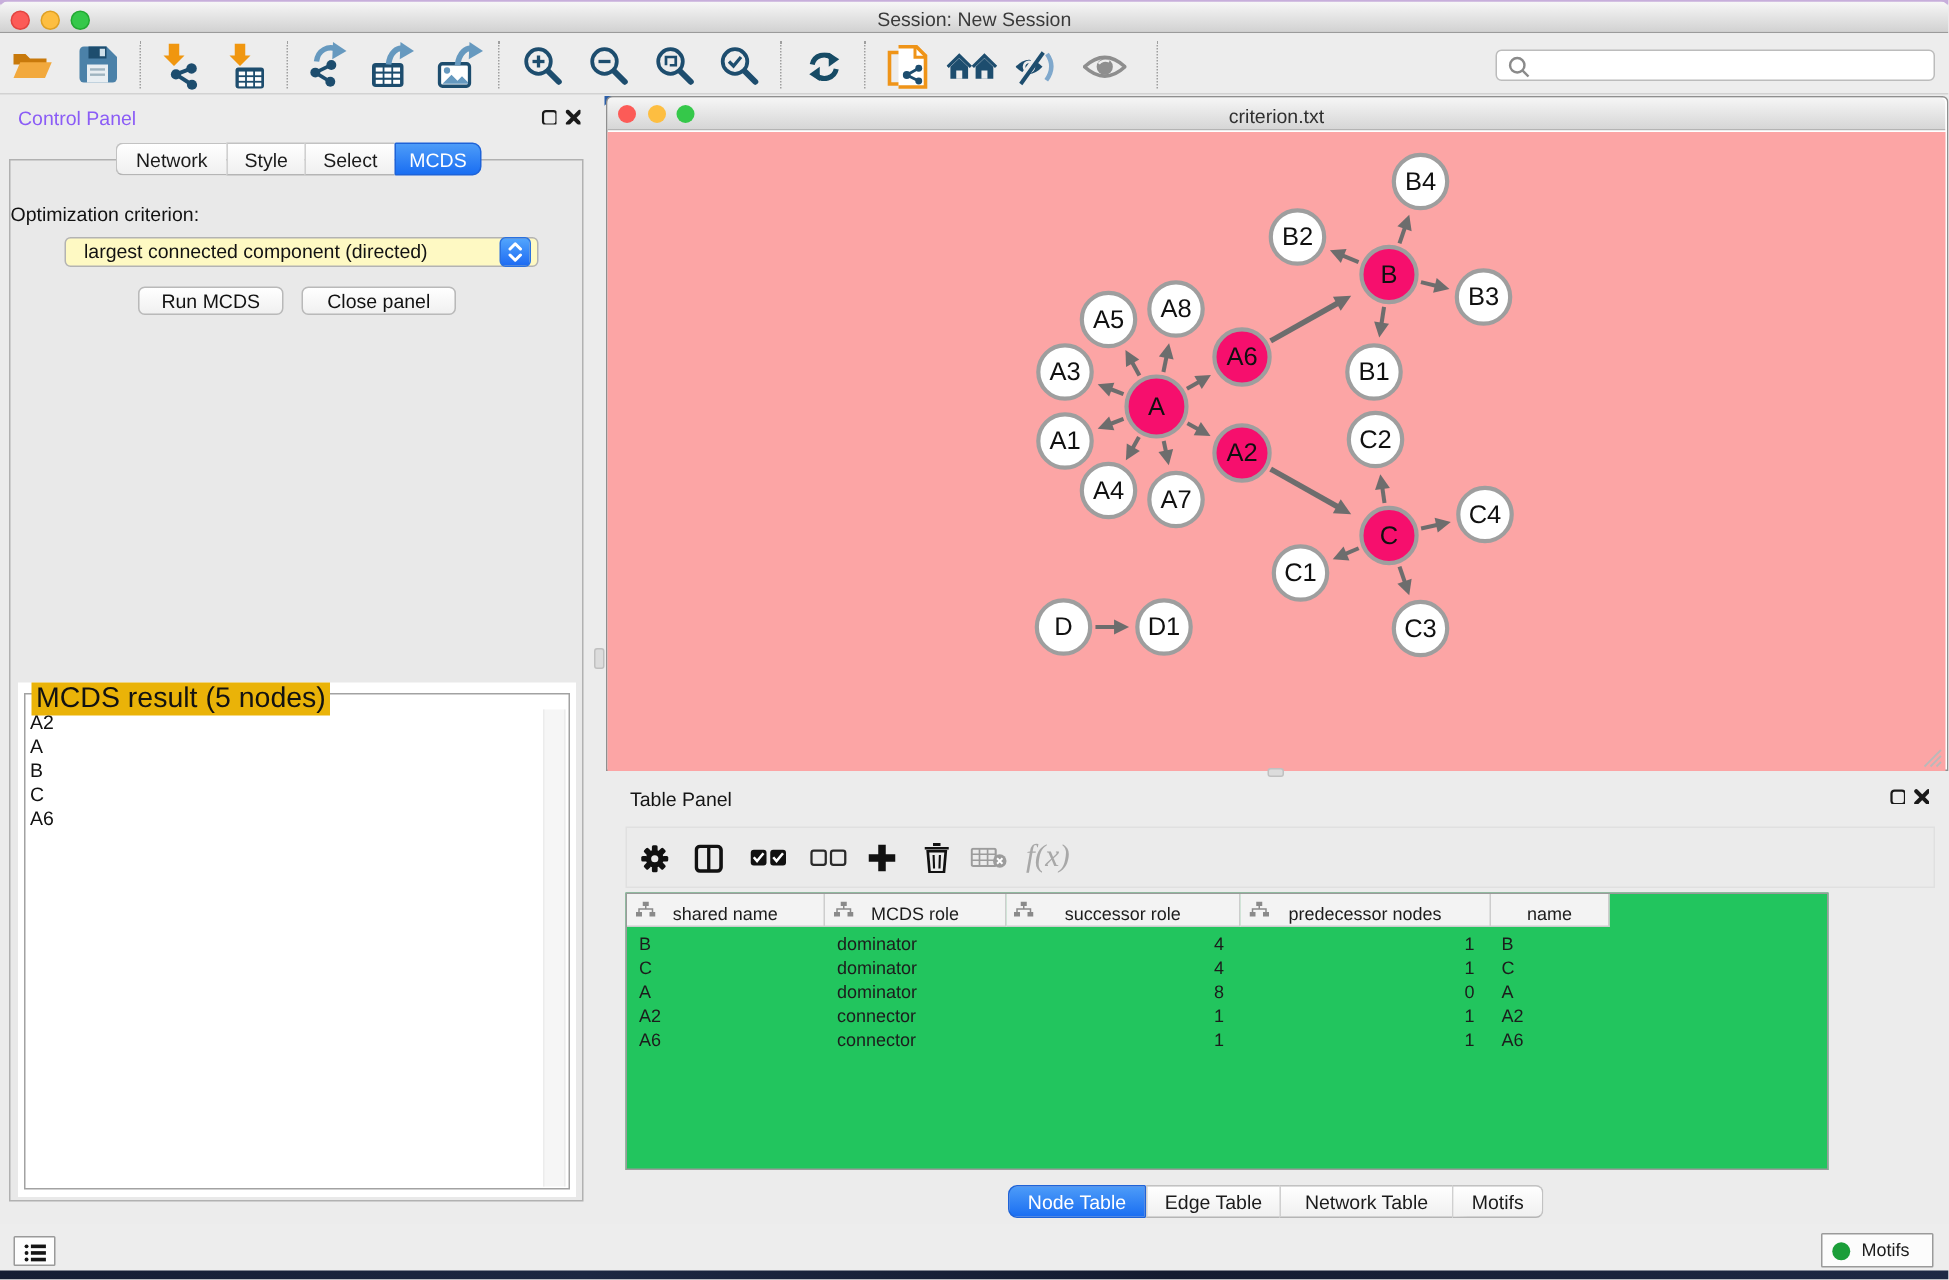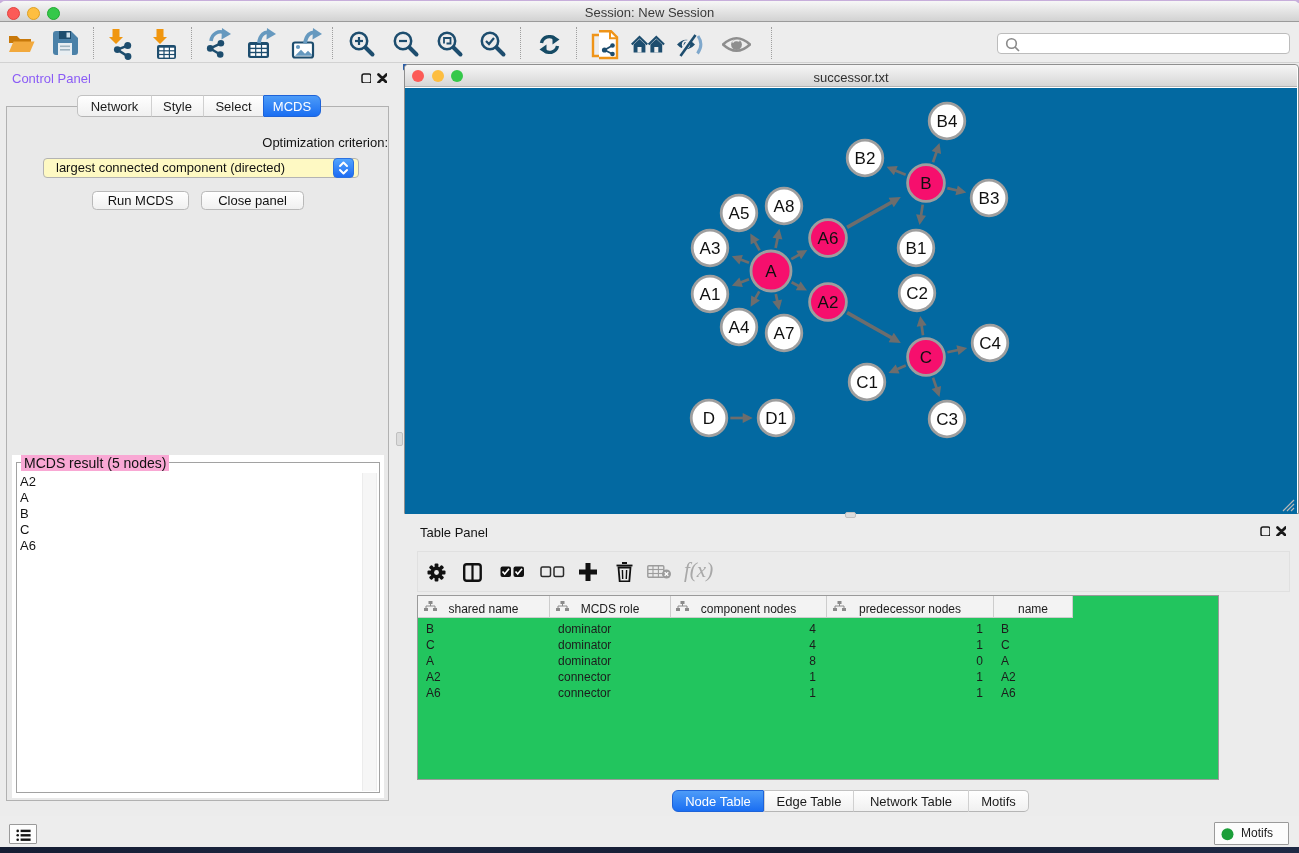--- a/index.html
+++ b/index.html
@@ -16,35 +16,35 @@
 
 #cp-title{left:12px;top:71px;font-size:13px;color:#8b5cf6}
 .wicon{position:absolute;width:10px;height:10px}
 #cp-pane{left:6px;top:106px;width:383px;height:695px;background:#e9e9e9;border:1px solid #b1b1b1}
 .seg{position:absolute;height:22px;font-size:13px;display:flex}
 .seg .s{height:22px;line-height:21px;text-align:center;background:linear-gradient(#ffffff,#f0f0f0);border-top:1px solid #c2c2c2;border-bottom:1px solid #b5b5b5;color:#1b1b1b}
 .seg .s.first{border-left:1px solid #c2c2c2;border-radius:5px 0 0 5px}
 .seg .s.last{border-right:1px solid #c2c2c2;border-radius:0 5px 5px 0}
 .seg .s.mid{border-left:1px solid #d0d0d0}
 .seg .s.sel{background:linear-gradient(#4d9cf8,#1a6ef2);color:#fff;border:1px solid #1e63d8;border-radius:2px}
-#optlabel{left:7px;top:135px;width:381px;text-align:right;font-size:13px;color:#121212}
+#optlabel{left:7px;top:135px;width:381px;text-align:left;font-size:13px;color:#121212}
 #dropdown{left:43px;top:158px;width:316px;height:20px;background:#fef9c3;border:1px solid #b3b3b3;border-radius:4px;font-size:13px;line-height:18px;padding-left:12px;color:#121212}
 #dd-btn{left:333px;top:158px;width:21px;height:20px;border-radius:4px;background:linear-gradient(#52a5fd,#1d6bf3);border:1px solid #2a71e0}
 .btn{position:absolute;height:19px;background:linear-gradient(#ffffff,#f0f0f0);border:1px solid #b9b9b9;border-radius:4.5px;font-size:13px;text-align:center;line-height:17px;color:#121212}
 #mcds-white{left:12px;top:455px;width:372px;height:343px;background:#fff}
 #mcds-box{left:16px;top:462px;width:364px;height:331px;border:1px solid #a2a2a2}
-#mcds-legend{left:21px;top:455px;background:#f9a8d4;padding:0 3px;font-size:14px;color:#121212}
+#mcds-legend{left:21px;top:455px;background:#eab308;padding:0 3px;font-size:19px;color:#121212}
 #mcds-list{left:20px;top:474px;font-size:13px;line-height:16px;color:#121212}
 #mcds-scroll{left:362px;top:473px;width:15px;height:318px;background:#f6f6f6;border-left:1px solid #ececec;border-right:1px solid #ececec}
 
 #netwin{left:404px;top:64px;width:895px;height:450px;background:#fff;border:1px solid #8f8f8f;border-radius:4px 4px 0 0}
 #net-tb{left:0;top:0;width:892px;height:22px;background:linear-gradient(#f6f6f6,#d6d6d6);border-bottom:1px solid #b4b4b4;border-radius:4px 4px 0 0}
 #net-tb .tl{position:absolute;top:5px;width:12px;height:12px;border-radius:50%}
 #net-title{left:0;top:5px;width:892px;text-align:center;font-size:13px;color:#2f2f2f}
-#netcanvas{left:0;top:23px;width:892px;height:426px;background:#0369a1;position:absolute}
+#netcanvas{left:0;top:23px;width:892px;height:426px;background:#fca5a5;position:absolute}
 
 #tp-title{left:420px;top:525px;font-size:13px;color:#141414}
 #tp-toolbar{left:417px;top:551px;width:873px;height:41px;background:#ebebeb;border:1px solid #e0e0e0}
 #tbl{left:417px;top:595px;width:802px;height:185px;background:#22c55e;border:1px solid #9a9a9a}
 .th{position:absolute;top:0;height:22px;background:#f3f3f3;border-right:1px solid #cdcdcd;border-bottom:1px solid #cdcdcd;font-size:12px;color:#1c1c1c;text-align:center;line-height:26px}
 .td{position:absolute;font-size:12px;color:#1c1c1c;height:16px;line-height:16px}
 
 #statusbar{left:0;top:816px;width:1299px;height:31px;background:#ededed}
 #leftbtn{left:9px;top:824px;width:28px;height:20px;background:#fdfdfd;border:1px solid #9a9a9a;border-radius:1px}
 #membtn{left:1214px;top:822px;width:75px;height:23px;background:#fcfcfc;border:1px solid #9a9a9a;border-radius:1px;font-size:12px;color:#1c1c1c;line-height:21px;padding-left:26px}
@@ -237,21 +237,21 @@
 
 <svg class="abs" style="left:402px;top:63px" width="8" height="8">
     <polygon points="1,1 7.5,1 1,7.5" fill="#2b5ea7"></polygon>
   </svg>
 <div id="netwin" class="abs">
  <div id="net-tb" class="abs">
   <div class="tl" style="left:7px;background:#fc5b57"></div>
   <div class="tl" style="left:27px;background:#fdbe41"></div>
   <div class="tl" style="left:46px;background:#35c84a"></div>
  </div>
- <div id="net-title" class="abs">successor.txt</div>
+ <div id="net-title" class="abs">criterion.txt</div>
  <div id="netcanvas">
       <svg width="892" height="425" style="position:absolute;left:0;top:0" font-family="Liberation Sans, sans-serif">
         <line x1="344.0" y1="191.3" x2="334.3" y2="195.0" stroke="#6d6d6d" stroke-width="2.7"></line>
         <polygon points="326.8,197.8 334.4,189.6 337.9,198.9" fill="#6d6d6d"></polygon>
         <line x1="344.0" y1="174.7" x2="334.3" y2="171.0" stroke="#6d6d6d" stroke-width="2.7"></line>
         <polygon points="326.8,168.2 337.9,167.1 334.4,176.4" fill="#6d6d6d"></polygon>
         <line x1="354.3" y1="203.4" x2="349.5" y2="211.8" stroke="#6d6d6d" stroke-width="2.7"></line>
         <polygon points="345.6,218.8 346.2,207.6 354.9,212.6" fill="#6d6d6d"></polygon>
         <line x1="354.6" y1="162.4" x2="349.1" y2="152.4" stroke="#6d6d6d" stroke-width="2.7"></line>
         <polygon points="345.3,145.4 354.5,151.7 345.7,156.6" fill="#6d6d6d"></polygon>
@@ -399,21 +399,21 @@
         <line x1="11.4" y1="0.8" x2="11.4" y2="12.3"></line>
       </g>
   <circle cx="19.5" cy="9" r="4.5" fill="#9c9c9c"></circle>
   <path d="M17.7,7.2 l3.6,3.6 M21.3,7.2 l-3.6,3.6" stroke="#fff" stroke-width="1.3"></path>
  </svg>
  <div style="position:absolute;left:266px;top:6px;font-family:Liberation Serif, serif;font-style:italic;font-size:21px;color:#a8a8a8">f(x)</div>
 </div>
 <div id="tbl" class="abs">
  <div class="th" style="left:0;width:132px">shared name</div>
  <div class="th" style="left:132px;width:121px">MCDS role</div>
- <div class="th" style="left:253px;width:156px">component nodes</div>
+ <div class="th" style="left:253px;width:156px">successor role</div>
  <div class="th" style="left:409px;width:167px">predecessor nodes</div>
  <div class="th" style="left:576px;width:79px">name</div>
  <svg class="abs" style="left:6px;top:5px" width="13" height="11">
       <g fill="#8a8a8a">
         <rect x="4.5" y="0" width="4" height="3"></rect>
         <rect x="0" y="7" width="4" height="3"></rect>
         <rect x="9" y="7" width="4" height="3"></rect>
       </g>
       <path d="M6.5,3 v2 M2,7 v-2 h9 v2" fill="none" stroke="#8a8a8a" stroke-width="1"></path>
     </svg>

